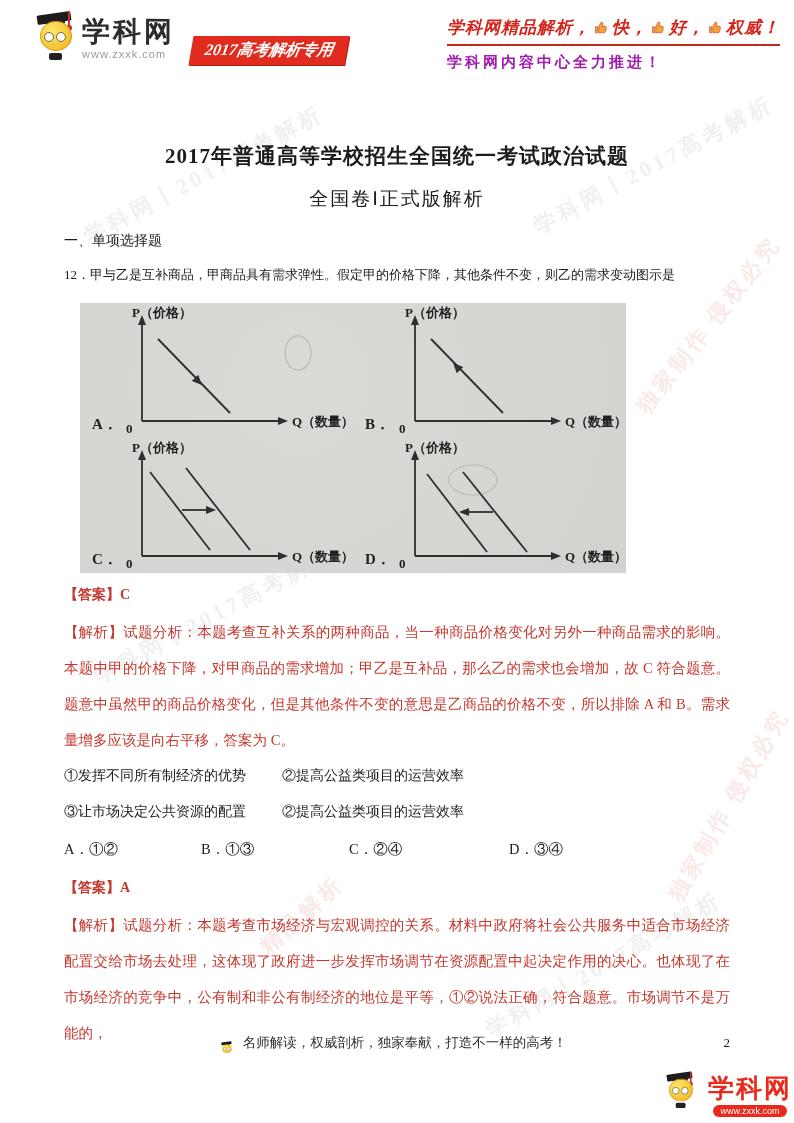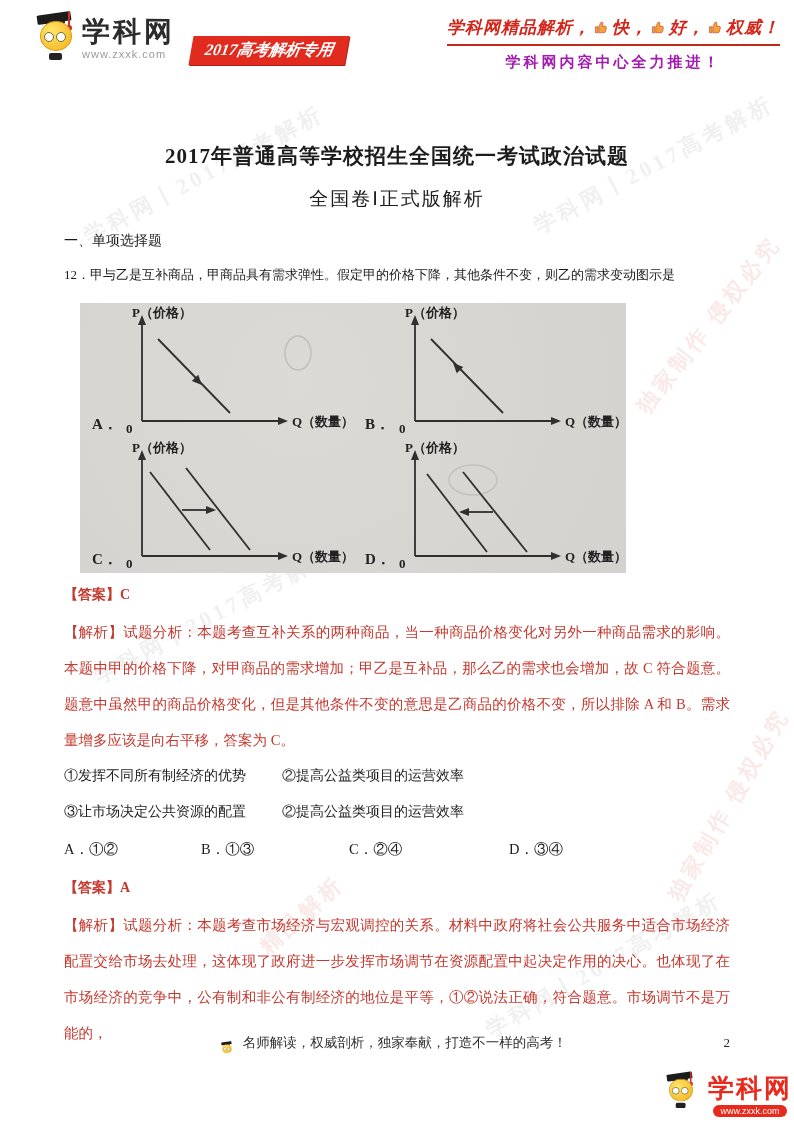--- a/index.html
+++ b/index.html
@@ -8,21 +8,21 @@
   
   .header{position:absolute;left:36px;top:8px;right:14px;display:flex;
           justify-content:space-between;align-items:flex-start;}
   .logo-area{display:flex;align-items:flex-start;gap:6px;}
   .logo-stack{display:flex;flex-direction:column;line-height:1;margin-top:10px;}
   .logo-name{font-size:28px;font-weight:800;color:#2b2b2b;letter-spacing:3px;}
   .logo-url{font-size:11px;color:#9a9a9a;font-family:"Liberation Sans",sans-serif;margin-top:3px;letter-spacing:1px;}
   .badge{margin-top:28px;margin-left:10px;background:#e02b1e;color:#fff;font-weight:bold;
          font-style:italic;font-size:16px;padding:4px 14px;transform:skewX(-10deg);
          box-shadow:1px 1px 0 #b01d12;white-space:nowrap;}
-  .header-right{text-align:center;margin-top:8px;}
+  .header-right{text-align:left;margin-top:8px;}
   .slogan{display:inline-flex;align-items:center;gap:3px;color:#d4251a;font-weight:bold;
           font-style:italic;font-size:17px;letter-spacing:1px;
           border-bottom:2px solid #c0281c;padding-bottom:5px;white-space:nowrap;}
   .thumb{width:15px;height:15px;flex:0 0 auto;}
   .sub-slogan{margin-top:7px;color:#a21caf;font-size:15px;font-weight:600;letter-spacing:3px;}
   
   .mascot{position:relative;width:40px;height:54px;flex:0 0 auto;}
   .mascot .face{position:absolute;top:13px;left:4px;width:30px;height:28px;border-radius:50%;
         background:radial-gradient(circle at 35% 32%,#ffe66b,#f3b019);border:1px solid #d89a10;}
   .mascot .eye{position:absolute;top:10px;width:8px;height:8px;border-radius:50%;

